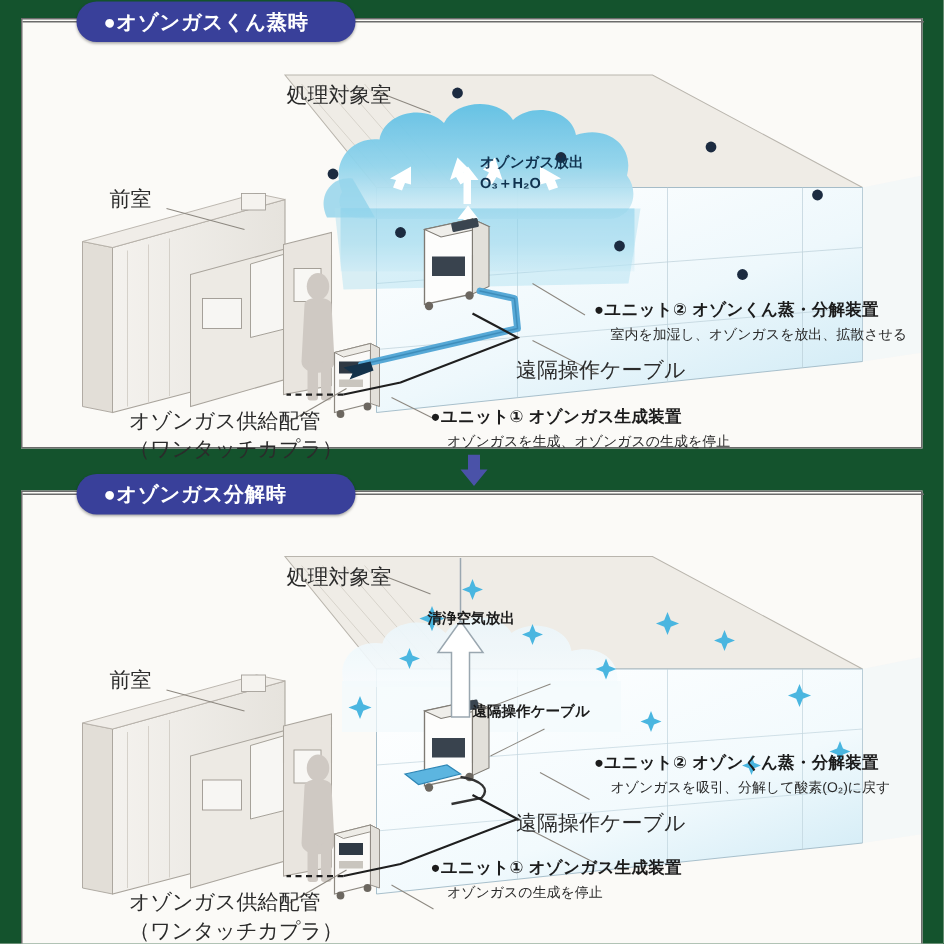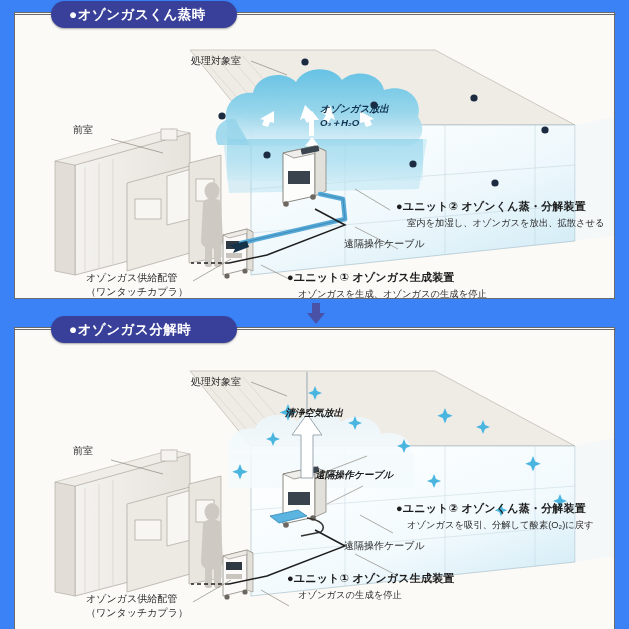--- a/index.html
+++ b/index.html
@@ -3,21 +3,21 @@
 <meta charset="utf-8">
 <style>
   html,body{margin:0;padding:0;}
   body{
     width:629px;height:629px;
     background:#f2efe9;
     font-family:"Liberation Sans","DejaVu Sans",sans-serif;
     overflow:hidden;
     position:relative;
   }
-  .page{position:absolute;inset:0;background:#3b82f6;}
+  .page{position:absolute;inset:0;background:#14532d;}
 
   
   .panel{
     position:absolute;
     left:14px;width:601px;
     background:#fbfaf7;
     border:1px solid #6b6b6b;
     box-sizing:border-box;
   }
   #panel-1{top:12px;height:287px;}
@@ -45,41 +45,40 @@
     background:#6b6b6b;
   }
 
   
   .scene{position:absolute;inset:0;overflow:hidden;}
   .scene svg{position:absolute;top:0;left:0;}
 
   
   .lbl{
     position:absolute;
-    font-size:10px;
+    font-size:14px;
     color:#2b2b2b;
     white-space:nowrap;
     line-height:1.35;
   }
   .callout{
     position:absolute;
     white-space:nowrap;
   }
   .callout .hd{
     font-size:11px;font-weight:bold;color:#1c1c1c;letter-spacing:.2px;
   }
   .callout .sub{
     font-size:9.3px;color:#2b2b2b;margin-top:3px;margin-left:11px;
   }
 
   .emit{
     position:absolute;
     font-size:9.7px;color:#10324f;font-weight:bold;white-space:nowrap;
     line-height:1.45;
-    font-style:italic;
   }
   .emit .formula{font-weight:bold;font-size:9.7px;}
   .emit.dark{color:#1b1b1b;}
 
   
   .tween-arrow{
     position:absolute;left:306px;top:303px;width:20px;height:21px;
   }
 </style>
 </head>

